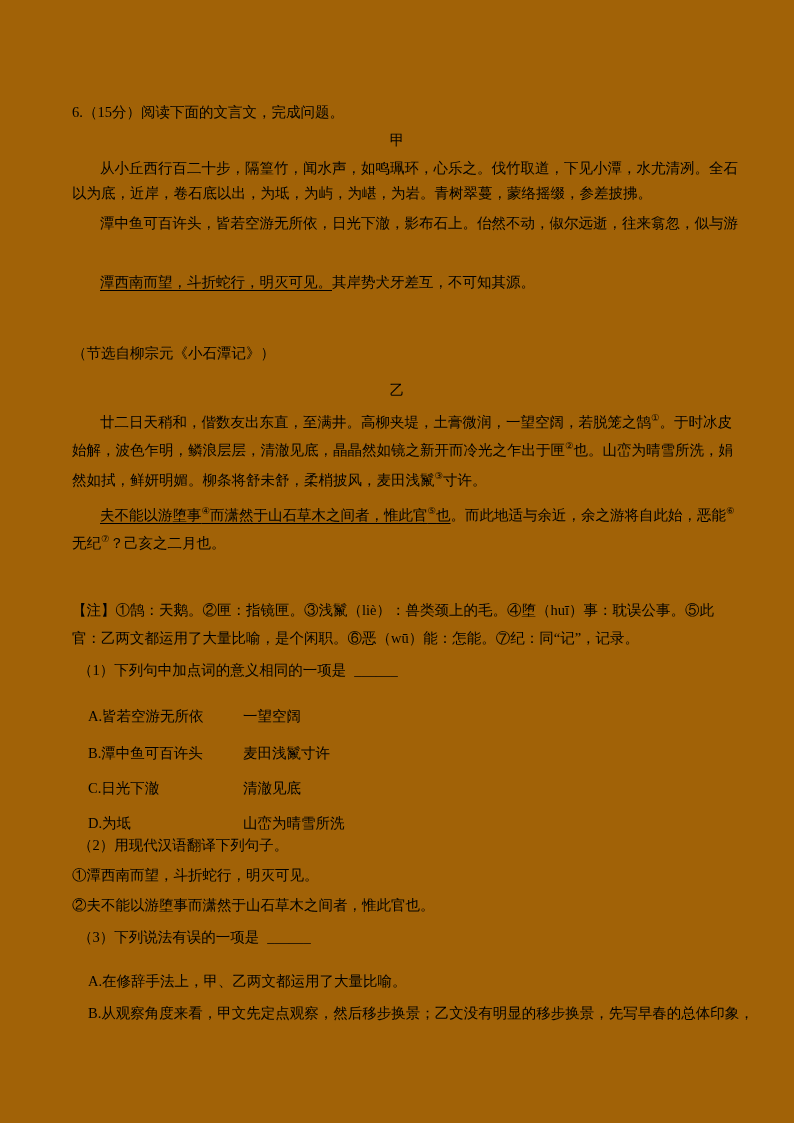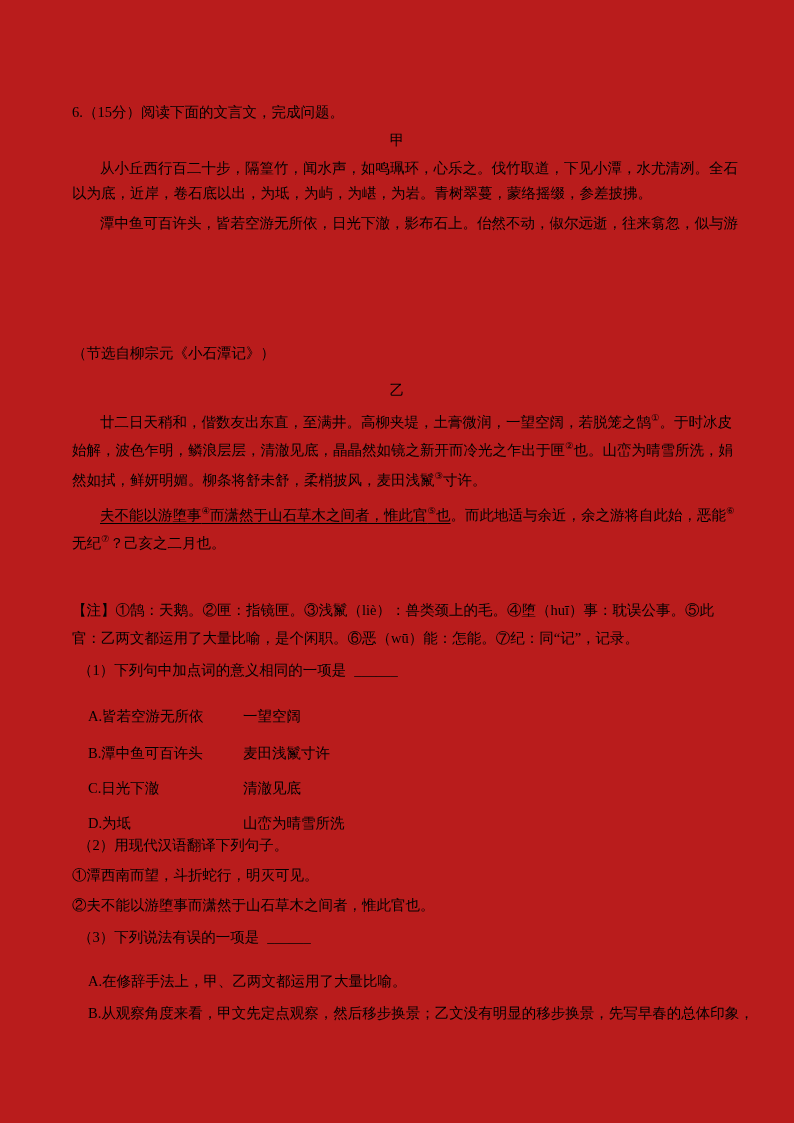--- a/index.html
+++ b/index.html
@@ -1,20 +1,20 @@
 <!DOCTYPE html>
 <html><head>
 <meta charset="utf-8">
 <style>
   html,body{margin:0;padding:0;background:#888;}
   .page{
     position:relative;
     width:794px;height:1123px;
     margin:0 auto;
-    background:#b91c1c;
+    background:#a16207;
     font-family:"Liberation Serif","DejaVu Serif",serif;
     font-size:14.5px;
     color:#000000;
     overflow:hidden;
   }
   .line{
     position:absolute;
     left:72px;
     width:650px;
     line-height:21px;
@@ -44,20 +44,23 @@
   </div>
 
   <div class="line indent" style="top:158px">
     <span>从小丘西行百二十步，隔篁竹，闻水声，如鸣珮环，心乐之。伐竹取道，下见小潭，水尤清冽。全石</span>
   </div>
   <div class="line" style="top:183px">
     <span>以为底，近岸，卷石底以出，为坻，为屿，为嵁，为岩。青树翠蔓，蒙络摇缀，参差披拂。</span>
   </div>
   <div class="line indent" style="top:213px">
     <span>潭中鱼可百许头，皆若空游无所依，日光下澈，影布石上。佁然不动，俶尔远逝，往来翕忽，似与游</span>
+  </div>
+  <div class="line indent" style="top:272px">
+    <span class="u">潭西南而望，斗折蛇行，明灭可见。</span><span>其岸势犬牙差互，不可知其源。</span>
   </div>
   <div class="line right" style="top:343px">
     <span>（节选自柳宗元《小石潭记》）</span>
   </div>
 
   <div class="line center" style="top:380px">
     <span>乙</span>
   </div>
 
   <div class="line indent" style="top:412px">

